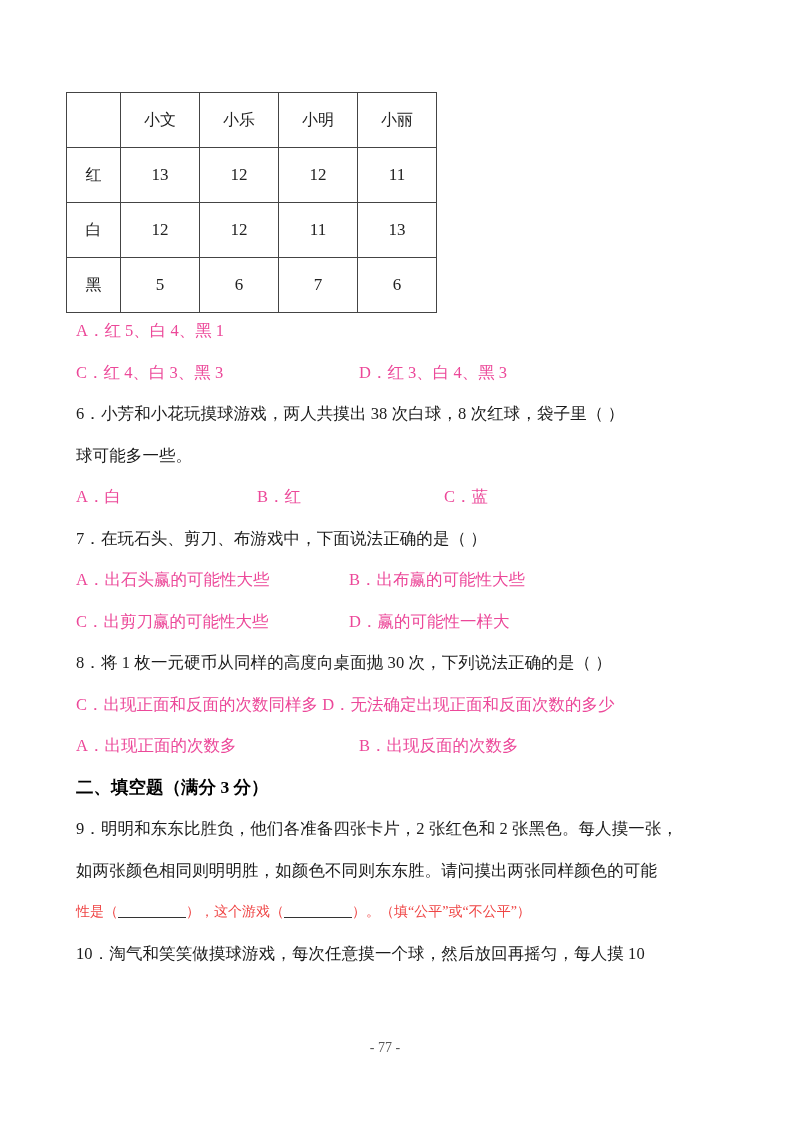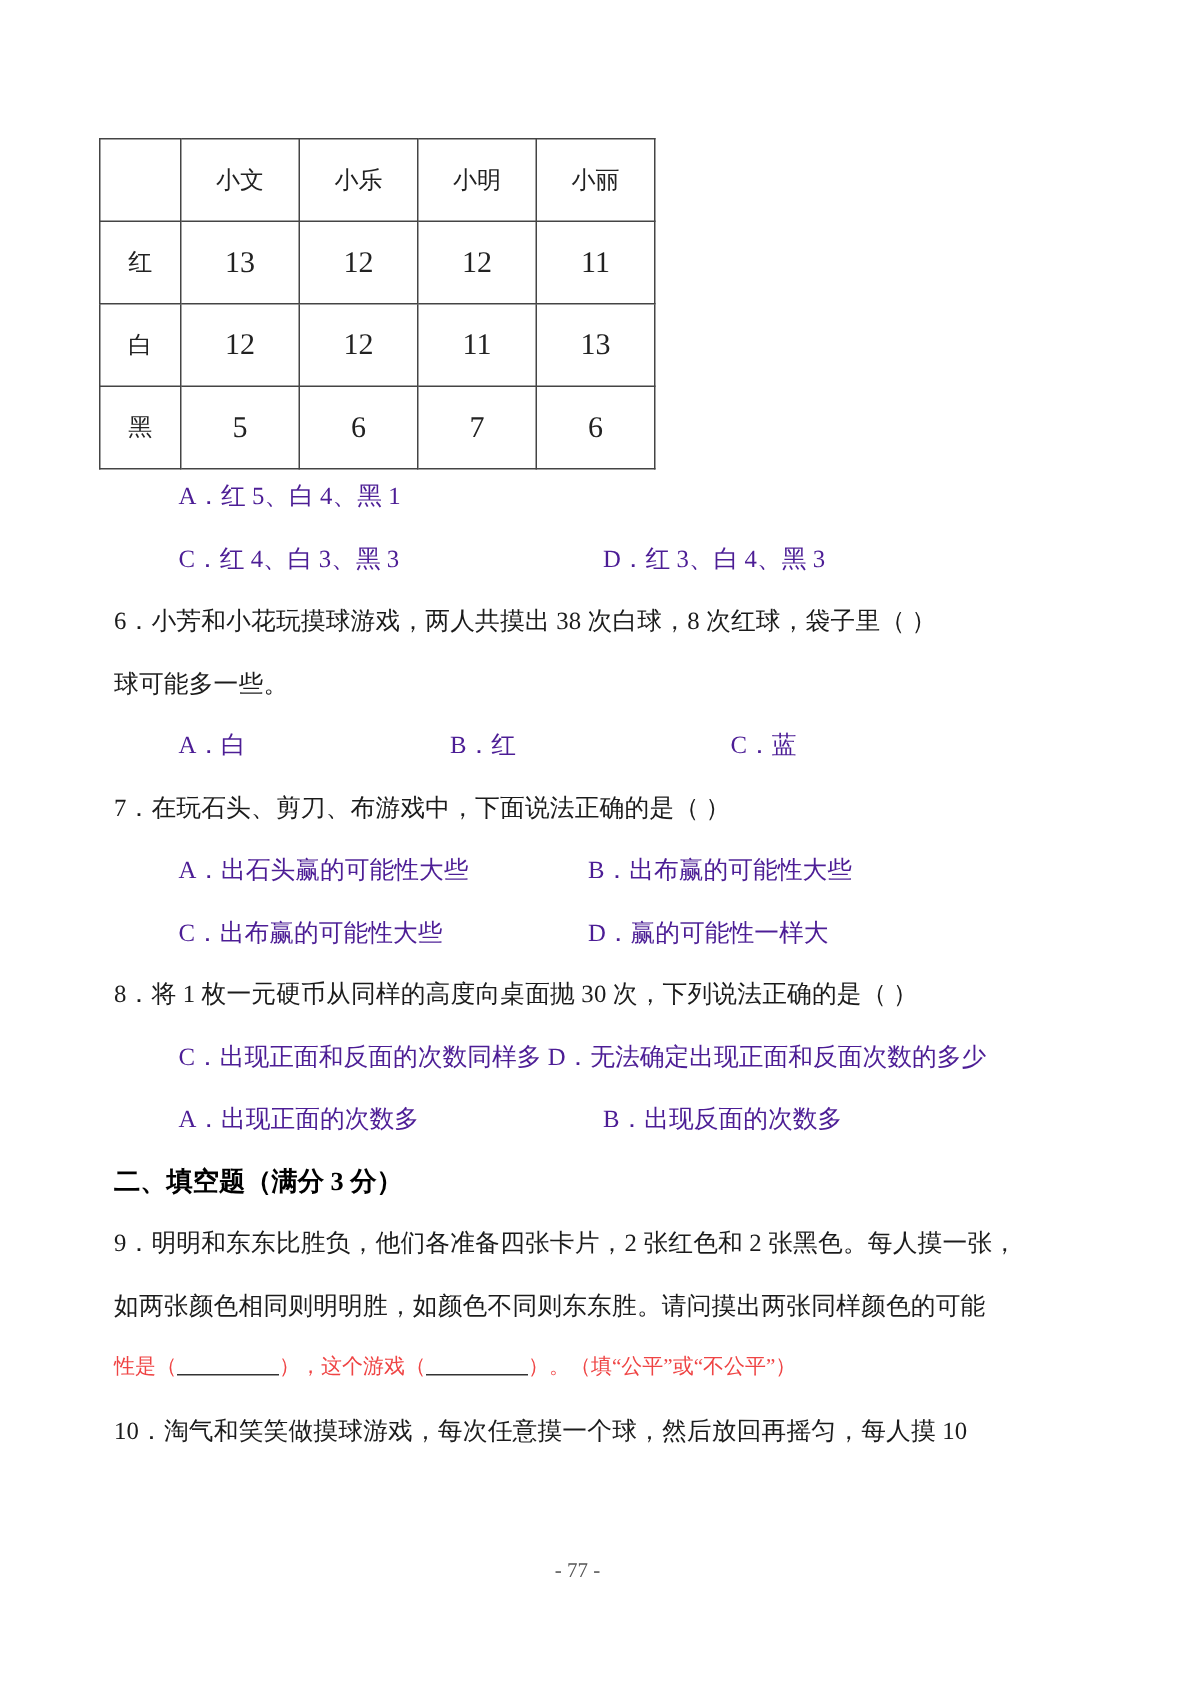--- a/index.html
+++ b/index.html
@@ -40,21 +40,21 @@
     vertical-align: middle;
     font-size: 16px;
     font-family: "Liberation Serif", "DejaVu Serif", serif;
     color: #222;
     height: 54px;
     padding: 0;
   }
   table.data-table td.c0 { width: 53px; }
   table.data-table td.cx { width: 78px; }
   table.data-table td.num {
-    font-size: 20px;
+    font-size: 17px;
   }
 
   
   .body-text {
     position: absolute;
     left: 72px;
     top: 310px;
     width: 672px;
   }
   .line {
@@ -80,23 +80,22 @@
     white-space: nowrap;
     color: #ef4444;
   }
 
   
   .opts {
     position: relative;
     height: 41.5px;
     line-height: 41.5px;
     font-size: 16.5px;
-    color: #4c1d95;
-    white-space: nowrap;
-    margin-left: 43px;
+    color: #ec4899;
+    white-space: nowrap;
   }
   .opts > span {
     position: absolute;
     top: 0;
     white-space: nowrap;
   }
   .col-a  { left: 0px; }
   .col-b1 { left: 283px; }   
   .col-b2 { left: 181px; }   
   .col-c2 { left: 368px; }   
@@ -182,21 +181,21 @@
       <span class="col-c2">C．蓝</span>
     </div>
 
     <div class="line">7．在玩石头、剪刀、布游戏中，下面说法正确的是（        ）</div>
 
     <div class="opts">
       <span class="col-a">A．出石头赢的可能性大些</span>
       <span class="col-b3">B．出布赢的可能性大些</span>
     </div>
     <div class="opts">
-      <span class="col-a">C．出布赢的可能性大些</span>
+      <span class="col-a">C．出剪刀赢的可能性大些</span>
       <span class="col-b3">D．赢的可能性一样大</span>
     </div>
 
     <div class="line">8．将 1 枚一元硬币从同样的高度向桌面抛 30 次，下列说法正确的是（        ）</div>
 
     <div class="opts">
       <span class="col-a">C．出现正面和反面的次数同样多 D．无法确定出现正面和反面次数的多少</span>
     </div>
     <div class="opts">
       <span class="col-a">A．出现正面的次数多</span>

